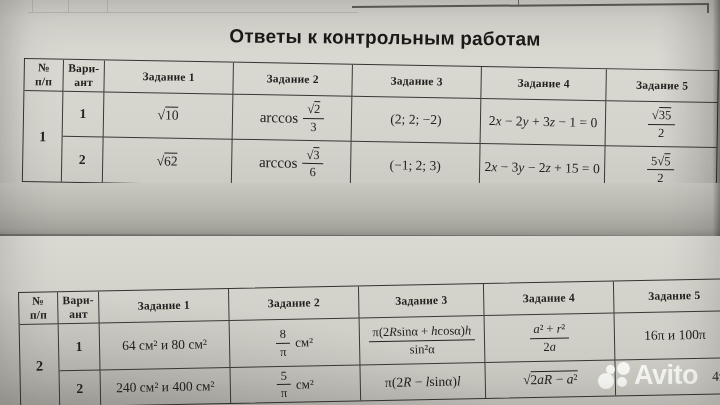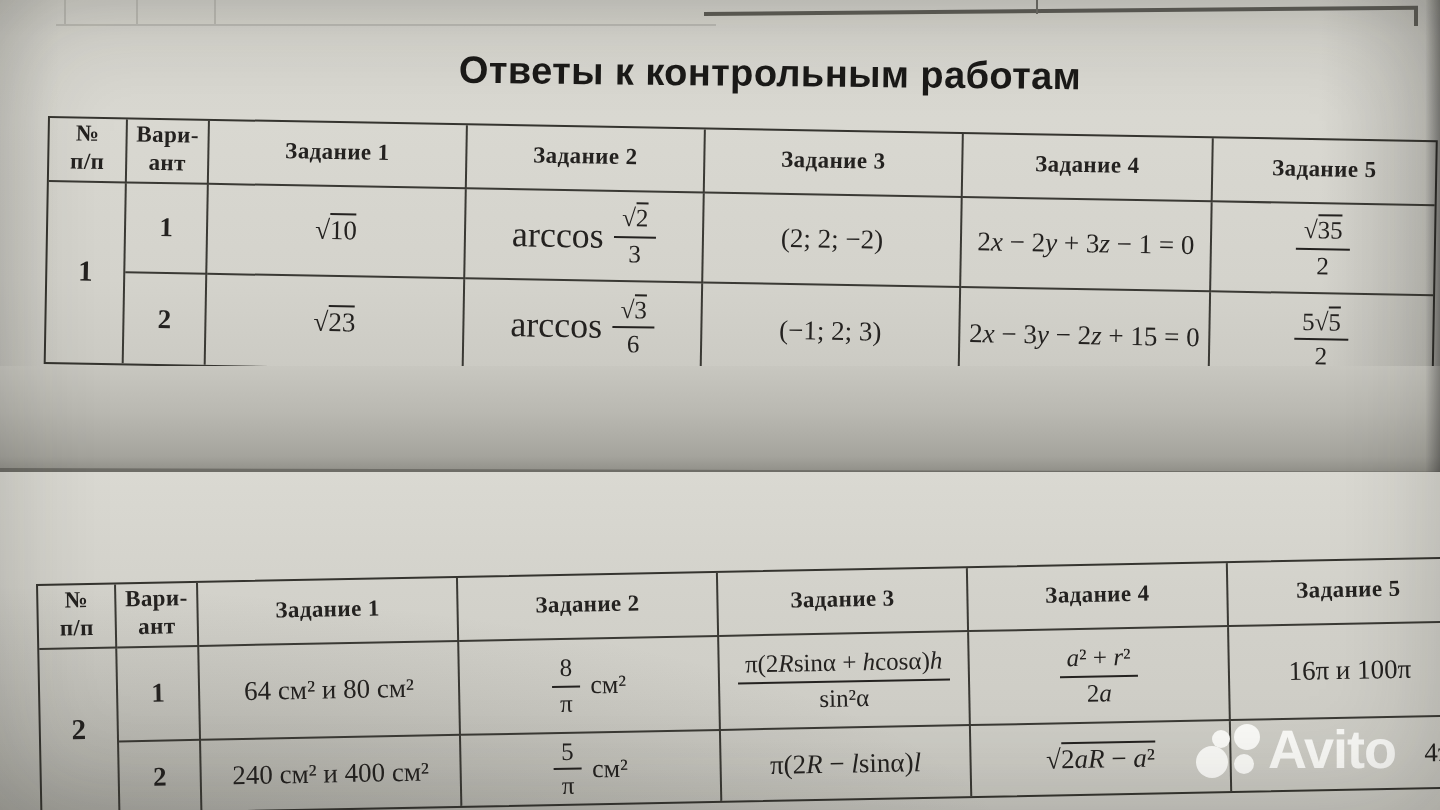--- a/index.html
+++ b/index.html
@@ -44,21 +44,21 @@
   #tbl2{left:18px;top:292px;grid-template-columns:39px 41px 130px 130px 125px 130px 120px;
         grid-template-rows:32px 47px 35px;transform:rotate(-1.1deg);transform-origin:0 0;}
   .cell{border-right:1.3px solid #3a3934;border-bottom:1.3px solid #3a3934;
         display:flex;align-items:center;justify-content:center;text-align:center;overflow:hidden;}
   .cell.lc{border-right:none;}
   .cell.lr{border-bottom:none;}
   .hcell{font-weight:bold;font-size:11.5px;line-height:1.2;white-space:pre-line;letter-spacing:0.2px;}
   .ncell{font-weight:bold;font-size:14.5px;}
   .vcell{font-weight:bold;font-size:13.5px;}
   .m{font-size:13.5px;white-space:nowrap;}
-  .pre{font-size:18px;margin-right:5px;white-space:nowrap;}
+  .pre{font-size:15px;margin-right:5px;white-space:nowrap;}
   .post{font-size:13px;margin-left:5px;white-space:nowrap;}
   .frac{display:inline-flex;flex-direction:column;font-size:12.5px;line-height:1.15;vertical-align:middle;}
   .fnum{border-bottom:1.1px solid #242220;padding:0 4px 1px;white-space:nowrap;}
   .fden{padding-top:1px;white-space:nowrap;}
   .ov{border-top:1.1px solid #242220;}
   i{font-style:italic;}
 
   
   .wm{position:absolute;left:598px;top:361px;display:flex;align-items:center;z-index:5;}
   .wm-logo{position:relative;width:34px;height:28px;}
@@ -123,21 +123,21 @@
       <div class="cell lc">
         <span class="frac">
           <span class="fnum">√<span class="ov">35</span></span>
           <span class="fden">2</span>
         </span>
       </div>
       <div class="cell vcell lr">
         <span class="m">2</span>
       </div>
       <div class="cell lr ">
-        <span class="m">√<span class="ov">23</span></span>
+        <span class="m">√<span class="ov">62</span></span>
       </div>
       <div class="cell lr ">
         <span class="pre">arccos</span>
         <span class="frac">
           <span class="fnum">√<span class="ov">3</span></span>
           <span class="fden">6</span>
         </span>
       </div>
       <div class="cell lr ">
         <span class="m">(−1; 2; 3)</span>

